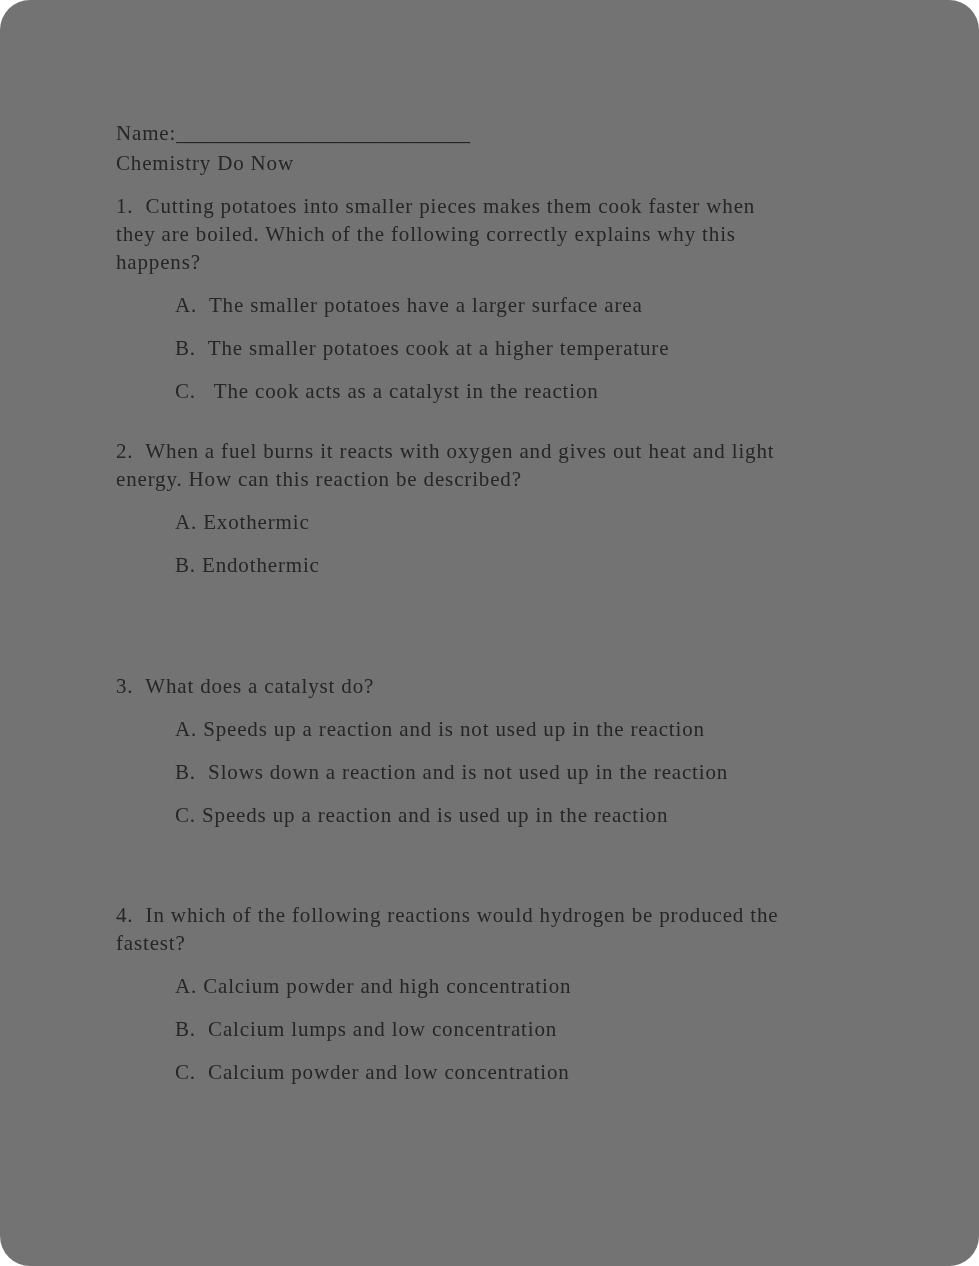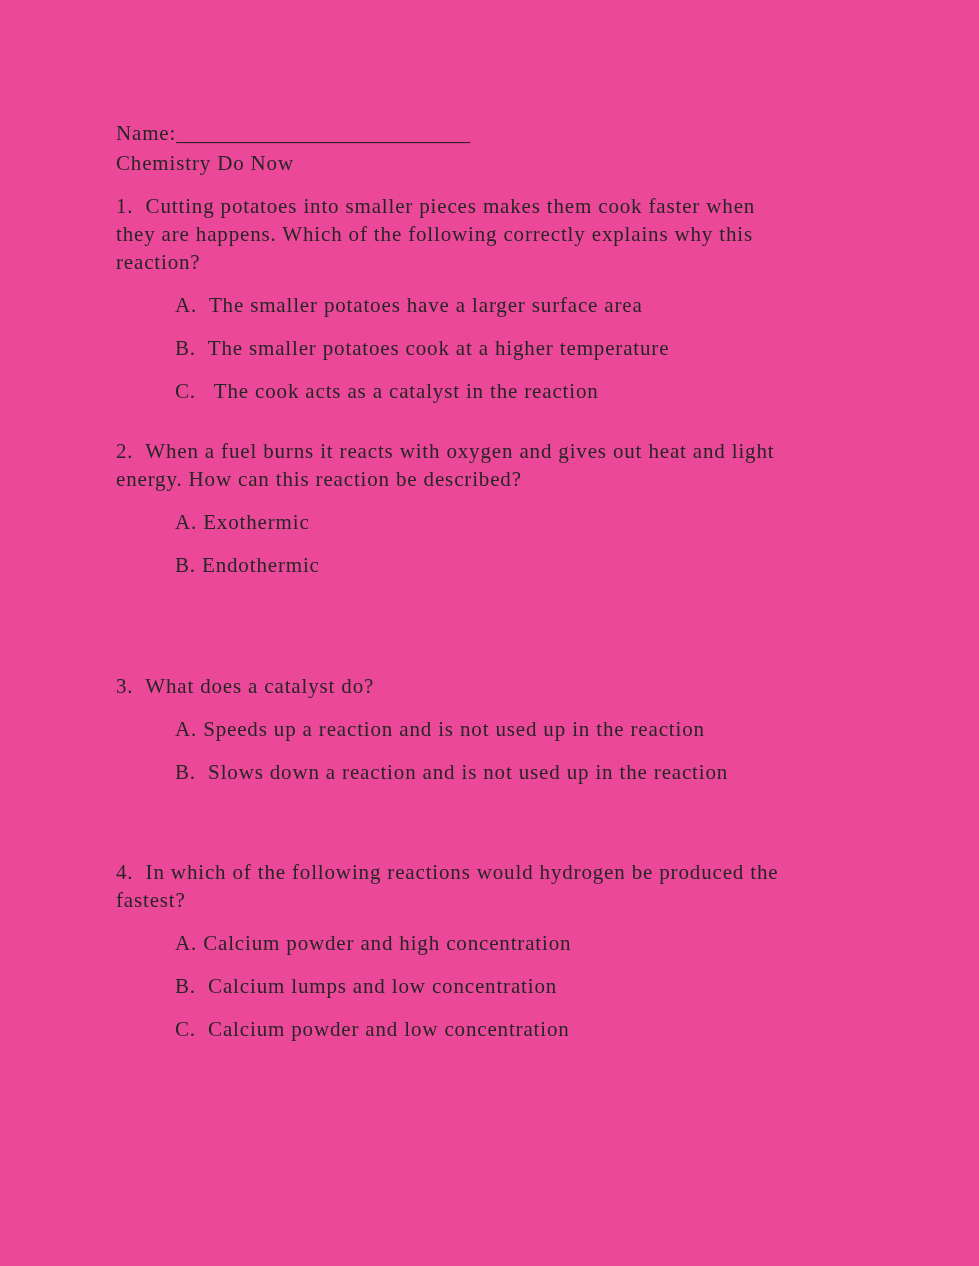--- a/index.html
+++ b/index.html
@@ -9,22 +9,23 @@
   body {
     width: 979px;
     height: 1266px;
     overflow: hidden;
     font-family: "Liberation Serif", "DejaVu Serif", serif;
     color: #262626;
   }
   .page {
     width: 979px;
     height: 1266px;
-    background: #ec4899;
+    background: #737373;
     padding: 118px 40px 0 116px;
+    border-radius: 30px;
   }
   .header {
     font-size: 21px;
     line-height: 30px;
     letter-spacing: 0.04em;
     margin-bottom: 14px;
   }
   .name-row { white-space: pre; }
   .name-blank {
     letter-spacing: 0;
@@ -56,22 +57,22 @@
 <div class="page">
 
   <div class="header">
     <div class="name-row"><span>Name:</span><span class="name-blank">____________________________</span></div>
     <div class="subtitle">Chemistry Do Now</div>
   </div>
 
   <section class="question q1">
     <div class="qtext">
       <div class="qline">1.  Cutting potatoes into smaller pieces makes them cook faster when</div>
-      <div class="qline">they are happens. Which of the following correctly explains why this</div>
-      <div class="qline">reaction?</div>
+      <div class="qline">they are boiled. Which of the following correctly explains why this</div>
+      <div class="qline">happens?</div>
     </div>
     <div class="option">A.  The smaller potatoes have a larger surface area</div>
     <div class="option">B.  The smaller potatoes cook at a higher temperature</div>
     <div class="option">C.   The cook acts as a catalyst in the reaction</div>
   </section>
 
   <section class="question q2">
     <div class="qtext">
       <div class="qline">2.  When a fuel burns it reacts with oxygen and gives out heat and light</div>
       <div class="qline">energy. How can this reaction be described?</div>
@@ -79,20 +80,21 @@
     <div class="option">A. Exothermic</div>
     <div class="option">B. Endothermic</div>
   </section>
 
   <section class="question q3">
     <div class="qtext">
       <div class="qline">3.  What does a catalyst do?</div>
     </div>
     <div class="option">A. Speeds up a reaction and is not used up in the reaction</div>
     <div class="option">B.  Slows down a reaction and is not used up in the reaction</div>
+    <div class="option">C. Speeds up a reaction and is used up in the reaction</div>
   </section>
 
   <section class="question q4">
     <div class="qtext">
       <div class="qline">4.  In which of the following reactions would hydrogen be produced the</div>
       <div class="qline">fastest?</div>
     </div>
     <div class="option">A. Calcium powder and high concentration</div>
     <div class="option">B.  Calcium lumps and low concentration</div>
     <div class="option">C.  Calcium powder and low concentration</div>

